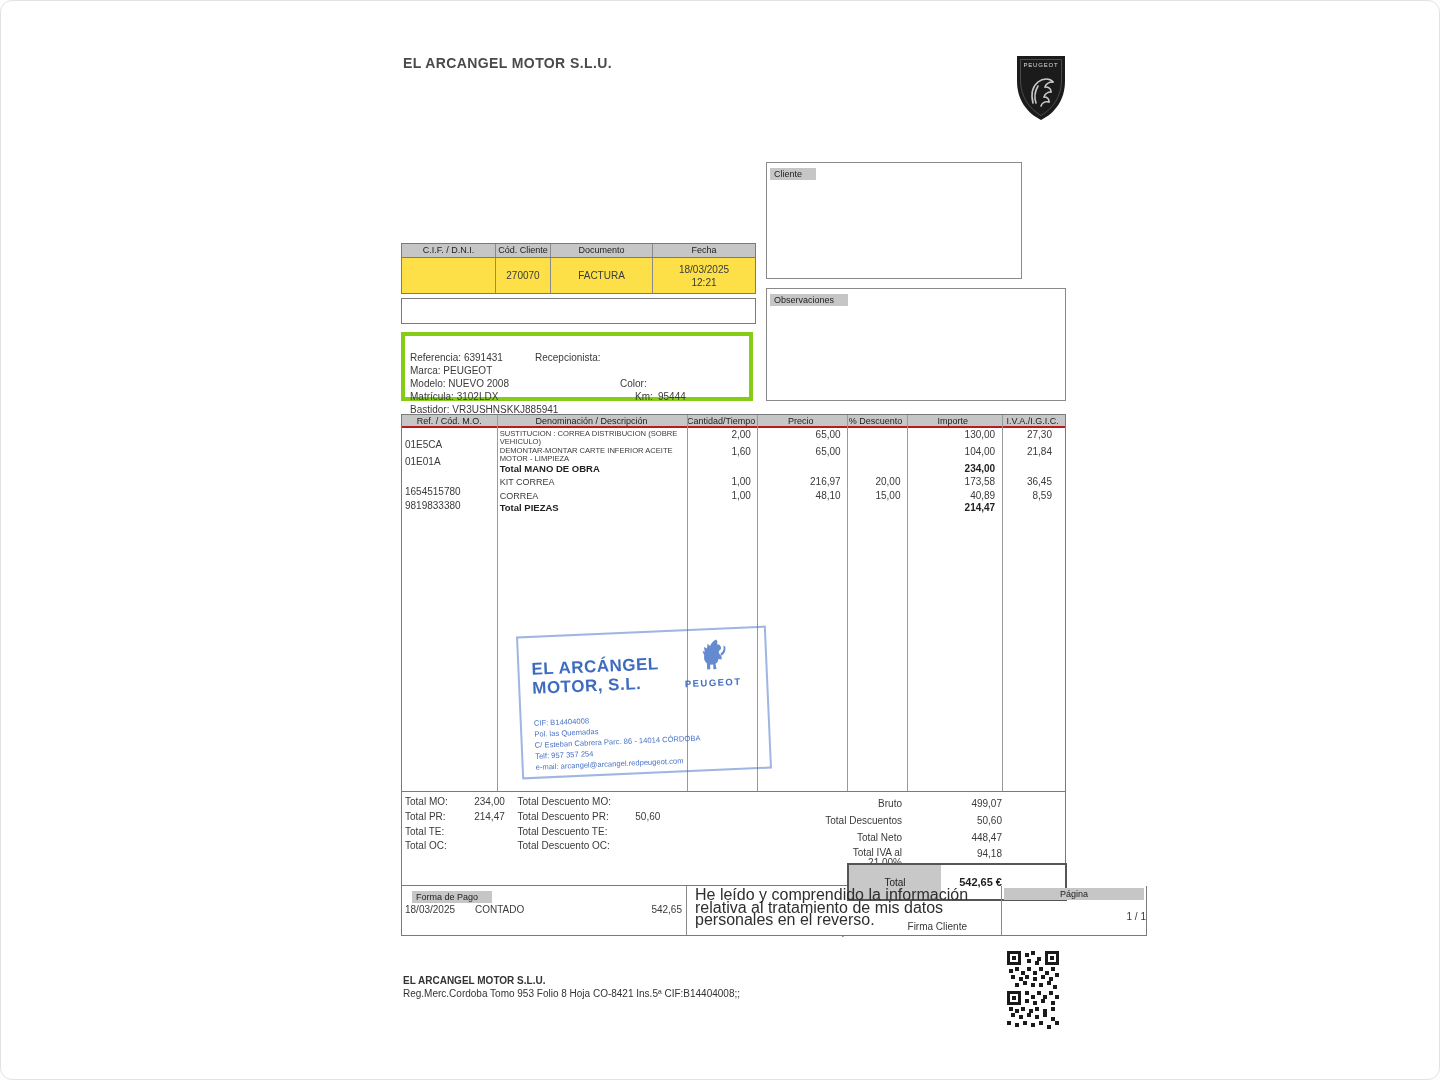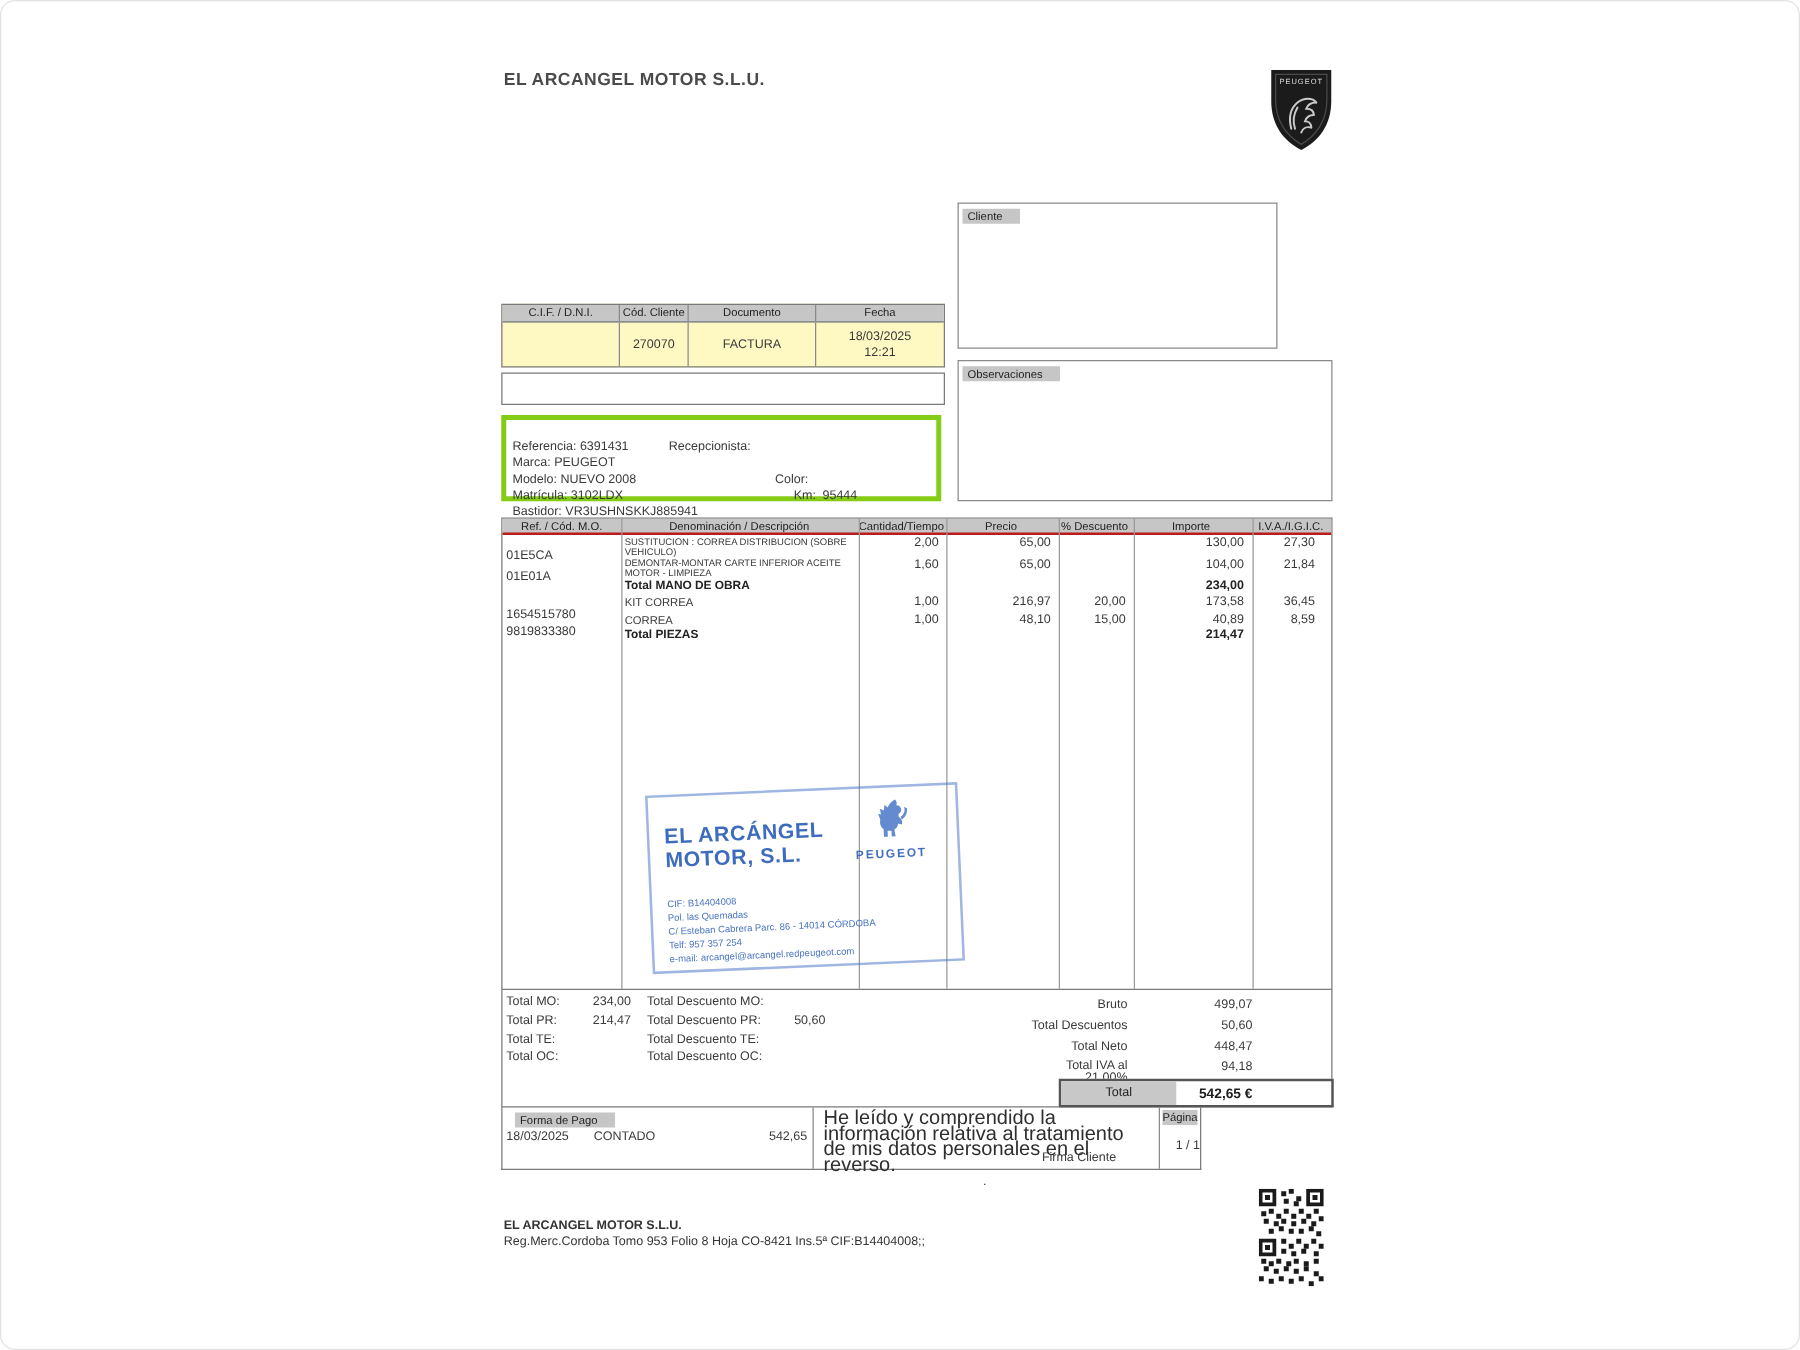--- a/index.html
+++ b/index.html
@@ -9,21 +9,21 @@
           border:1px solid #e2e2e2; border-radius:12px; overflow:hidden; }
   .abs { position:absolute; }
 
   
   .company-header { left:402px; top:54px; font-size:14px; letter-spacing:.4px; color:#4a4a4a; font-weight:bold; }
 
   
   .shield-logo { left:1012px; top:52px; width:56px; height:70px; }
 
   
-  .docinfo { left:400px; top:242px; width:355px; border:1px solid #7a7a7a; background:#fef9c3; }
+  .docinfo { left:400px; top:242px; width:355px; border:1px solid #7a7a7a; background:#fde047; }
   .di-head { display:flex; height:14px; background:#c6c6c6; border-bottom:1px solid #7a7a7a; }
   .di-head > div { font-size:9px; color:#222; text-align:center; line-height:13px; border-right:1px solid #8a8a8a; overflow:hidden; }
   .di-head > div:last-child { border-right:none; }
   .di-body { display:flex; height:35px; }
   .di-body > div { font-size:10px; text-align:center; border-right:1px solid #8a8a8a;
                    display:flex; flex-direction:column; justify-content:center; gap:2px; }
   .di-body > div:last-child { border-right:none; }
   .w1{width:94px;} .w2{width:55px;} .w3{width:102px;} .w4{width:102px;}
 
   .empty-box { left:400px; top:297px; width:355px; height:26px; border:1px solid #7a7a7a; }
@@ -67,29 +67,29 @@
   .trow-left { position:absolute; left:3px; font-size:10px; white-space:nowrap; }
   .tl-label { display:inline-block; width:55px; }
   .tl-value { display:inline-block; width:42px; text-align:right; }
   .tl-dlabel { display:inline-block; width:106px; margin-left:10px; }
   .tl-dvalue { display:inline-block; width:34px; text-align:right; }
   .trow-right { position:absolute; left:370px; display:flex; font-size:10px; }
   .tr-label { width:130px; text-align:right; }
   .tr-value { width:100px; text-align:right; }
   .trow-right.iva { left:422px; }
   .trow-right.iva .tr-label { width:78px; line-height:10px; }
-  .total-box { position:absolute; left:445px; top:71px; width:220px; height:23px;
+  .total-box { position:absolute; left:445px; top:71px; width:220px; height:38px;
                border:2px solid #555; display:flex; align-items:stretch; background:#fff; }
   .total-label-cell { width:92px; background:#c8c8c8; color:#222; font-size:10px;
                       display:flex; align-items:center; justify-content:center; }
   .total-value { width:63px; font-size:11px; font-weight:bold; color:#1d1d1d;
                  display:flex; align-items:center; justify-content:flex-end; padding-right:2px; }
 
   
-  .bottomrow { left:400px; top:885px; width:560px; height:50px; display:flex;
+  .bottomrow { left:400px; top:885px; width:746px; height:50px; display:flex;
                border-left:1px solid #7a7a7a; border-right:1px solid #7a7a7a; border-bottom:1px solid #7a7a7a; }
   .pay { width:285px; border-right:1px solid #8a8a8a; position:relative; }
   .pay .graytab { margin-left:10px; }
   .pay-date { position:absolute; left:3px; top:18px; font-size:10px; }
   .pay-method { position:absolute; left:73px; top:18px; font-size:10px; }
   .pay-amount { position:absolute; right:4px; top:18px; font-size:10px; }
   .legal { width:315px; border-right:1px solid #8a8a8a; position:relative; padding:3px 10px 0 8px; }
   .legal-text { font-size:16px; line-height:12.5px; color:#2e2e2e; }
   .legal-dot { text-align:center; font-size:10px; margin-top:1px; }
   .legal-sign { position:absolute; right:34px; bottom:3px; font-size:10px; }

